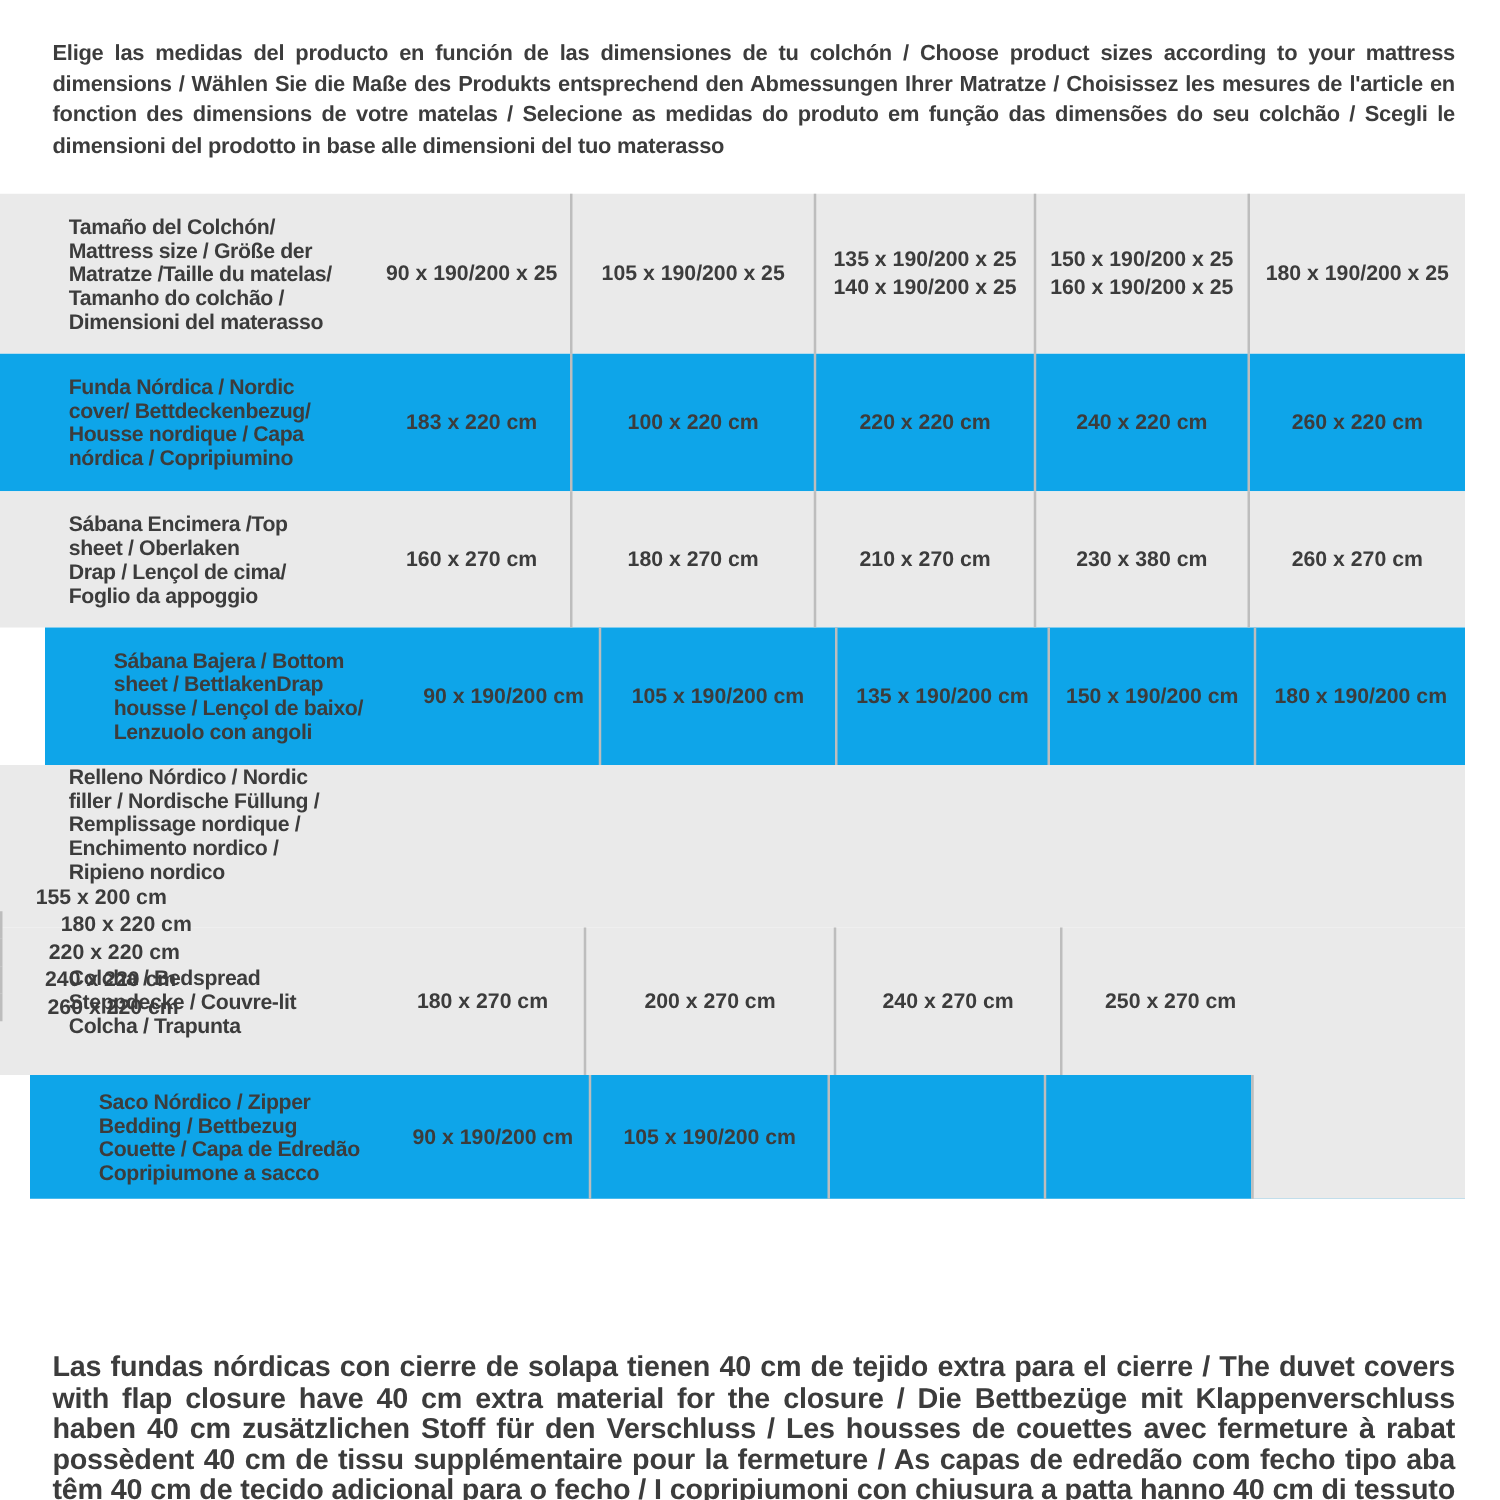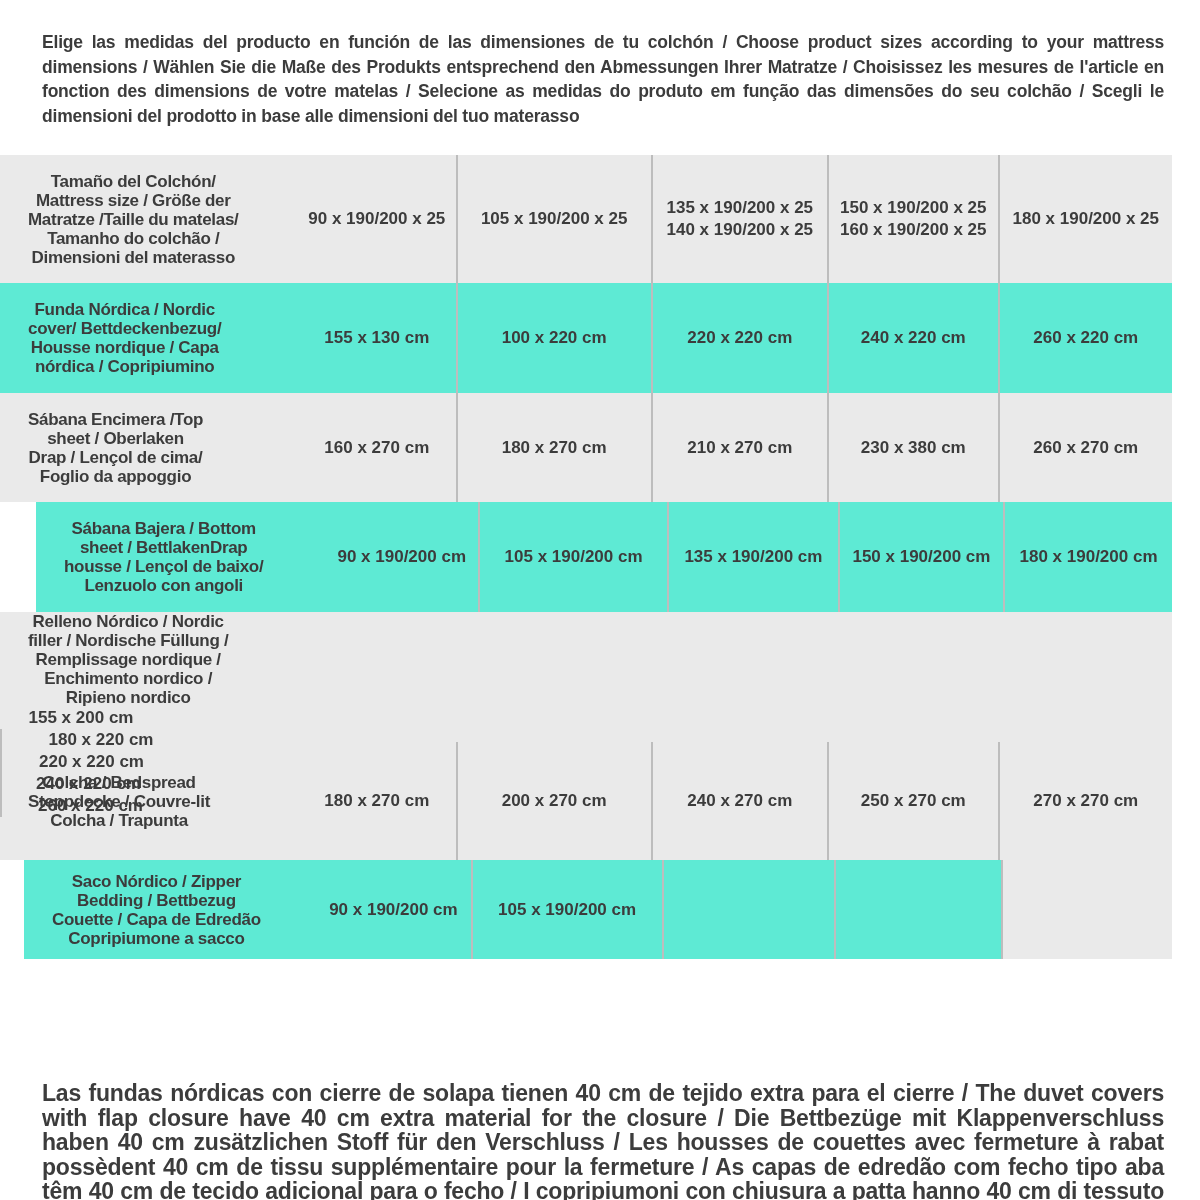--- a/index.html
+++ b/index.html
@@ -22,37 +22,37 @@
     letter-spacing: -0.2px;
     text-align: justify;
     white-space: normal;
   }
 
   .size-table {
     position: absolute;
     left: 0; top: 155px;
     width: 1172px;
   }
-  .trow { display: flex; align-items: stretch; background: #5eead4; }
+  .trow { display: flex; align-items: stretch; background: #0ea5e9; }
   .trow.shaded { background: #eaeaea; }
 
   .cell {
     display: flex;
     align-items: center;
     box-sizing: border-box;
     white-space: pre-line;
     font-size: 17px;
   }
   .cell.label {
     width: 305px;
-    padding-left: 28px;
+    padding-left: 55px;
     line-height: 19px;
     letter-spacing: -0.3px;
     justify-content: flex-start;
-    text-align: center;
+    text-align: left;
   }
   .cell.val {
     justify-content: center;
     text-align: center;
     line-height: 22px;
   }
   .c1 { width: 162px; }
   .c2 { width: 200px; border-left: 2px solid #bdbdbd; }
   .c3 { width: 181px; border-left: 2px solid #bdbdbd; }
   .c4 { width: 175px; border-left: 2px solid #bdbdbd; }
@@ -101,21 +101,21 @@
       <div class="cell val c4">150 x 190/200 x 25
 160 x 190/200 x 25</div>
       <div class="cell val c5">180 x 190/200 x 25</div>
     </div>
 
     <div class="trow r1">
       <div class="cell label">Funda Nórdica /  Nordic
 cover/ Bettdeckenbezug/
 Housse nordique  / Capa
 nórdica / Copripiumino</div>
-      <div class="cell val c1">155 x 130 cm</div>
+      <div class="cell val c1">183 x 220 cm</div>
       <div class="cell val c2">100 x 220 cm</div>
       <div class="cell val c3">220 x 220 cm</div>
       <div class="cell val c4">240 x 220 cm</div>
       <div class="cell val c5">260 x 220 cm</div>
     </div>
 
     <div class="trow r2 shaded">
       <div class="cell label">Sábana Encimera /Top
 sheet / Oberlaken
 Drap / Lençol de cima/
@@ -154,21 +154,20 @@
 
 
     <div class="trow r6 shaded">
       <div class="cell label">Colcha / Bedspread
 Steppdecke / Couvre-lit
 Colcha / Trapunta</div>
       <div class="cell val c1">180 x 270 cm</div>
       <div class="cell val c2">200 x 270 cm</div>
       <div class="cell val c3">240 x 270 cm</div>
       <div class="cell val c4">250 x 270 cm</div>
-      <div class="cell val c5">270 x 270 cm</div>
     </div>
 
     <div class="trow r7">
       <div class="cell label">Saco Nórdico / Zipper
 Bedding / Bettbezug
 Couette  / Capa de Edredão
 Copripiumone a sacco</div>
       <div class="cell val c1">90 x 190/200 cm</div>
       <div class="cell val c2">105 x 190/200 cm</div>
       <div class="cell val c3"></div>

